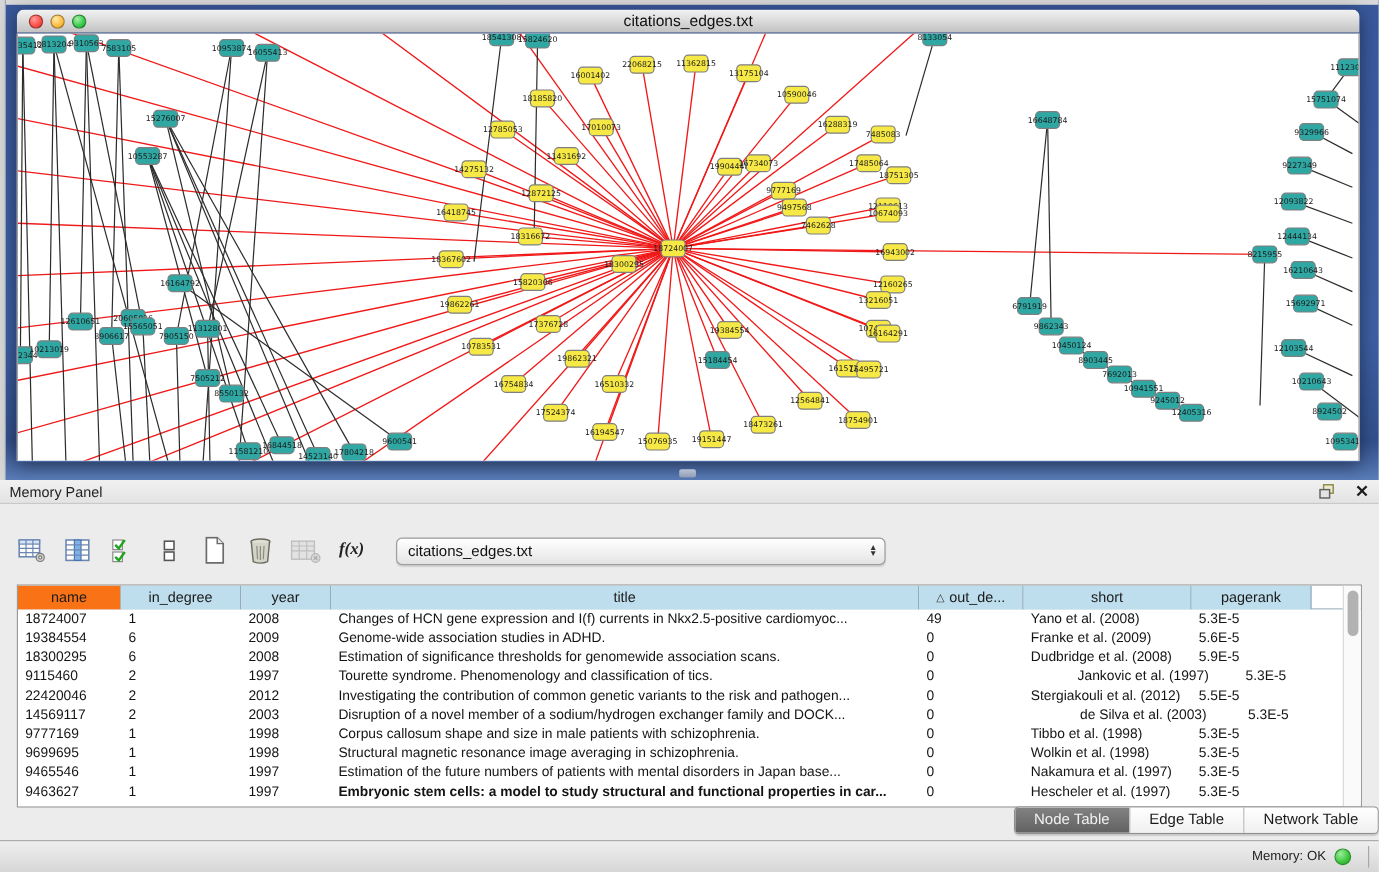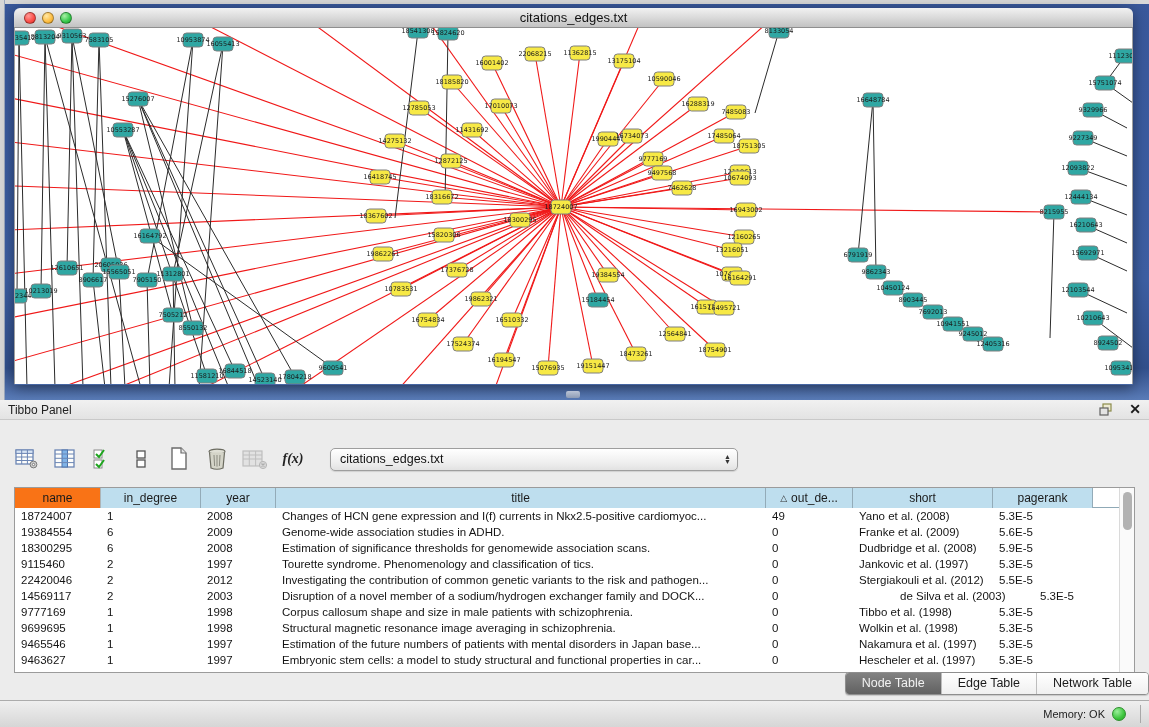--- a/index.html
+++ b/index.html
@@ -625,21 +625,21 @@
             </g>
           </svg>
         </div>
     </div>
 
     <div class="splitter-handle"></div>
   </div>
 
   <div class="panel">
     <div class="panel-header">
-      <span class="panel-title">Tibbo Panel</span>
+      <span class="panel-title">Memory Panel</span>
       <span class="spacer"></span>
       <svg class="float-icon" viewBox="0 0 16 13">
         <rect x="4" y="1" width="8" height="7" fill="#EDEAD2" stroke="#8B8B4A" stroke-width="1.2"></rect>
         <rect x="1" y="5" width="8" height="7" fill="#E3E3E3" stroke="#606060" stroke-width="1.2"></rect>
       </svg>
       <span class="close-icon">✕</span>
     </div>
 
     <div class="toolbar">
       <div class="tool">
@@ -749,21 +749,21 @@
             <div class="td" style="width: 87px;">0</div>
             <div class="td" style="width: 140px;">Dudbridge et al. (2008)</div>
             <div class="td" style="width: 100px;">5.9E-5</div>
           </div>
           <div class="tr">
             <div class="td" style="width: 86px;">9115460</div>
             <div class="td" style="width: 100px;">2</div>
             <div class="td" style="width: 75px;">1997</div>
             <div class="td" style="width: 490px;">Tourette syndrome. Phenomenology and classification of tics.</div>
             <div class="td" style="width: 87px;">0</div>
-            <div class="td" style="width: 140px;">Jankovic et al. (1997)</div>
+            <div class="td" style="width: 140px; margin-left: 39px;">Jankovic et al. (1997)</div>
             <div class="td" style="width: 100px;">5.3E-5</div>
           </div>
           <div class="tr">
             <div class="td" style="width: 86px;">22420046</div>
             <div class="td" style="width: 100px;">2</div>
             <div class="td" style="width: 75px;">2012</div>
             <div class="td" style="width: 490px;">Investigating the contribution of common genetic variants to the risk and pathogen...</div>
             <div class="td" style="width: 87px;">0</div>
             <div class="td" style="width: 140px;">Stergiakouli et al. (2012)</div>
             <div class="td" style="width: 100px;">5.5E-5</div>
@@ -801,21 +801,21 @@
             <div class="td" style="width: 75px;">1997</div>
             <div class="td" style="width: 490px;">Estimation of the future numbers of patients with mental disorders in Japan base...</div>
             <div class="td" style="width: 87px;">0</div>
             <div class="td" style="width: 140px;">Nakamura et al. (1997)</div>
             <div class="td" style="width: 100px;">5.3E-5</div>
           </div>
           <div class="tr">
             <div class="td" style="width: 86px;">9463627</div>
             <div class="td" style="width: 100px;">1</div>
             <div class="td" style="width: 75px;">1997</div>
-            <div class="td" style="width: 490px;">Embryonic stem cells: a model to study structural and functional properties in car...</div>
+            <div class="td" style="width: 490px; font-weight: bold;">Embryonic stem cells: a model to study structural and functional properties in car...</div>
             <div class="td" style="width: 87px;">0</div>
             <div class="td" style="width: 140px;">Hescheler et al. (1997)</div>
             <div class="td" style="width: 100px;">5.3E-5</div>
           </div>
         </div>
       <div class="vscroll">
         <div class="vthumb"></div>
       </div>
     </div>
 

